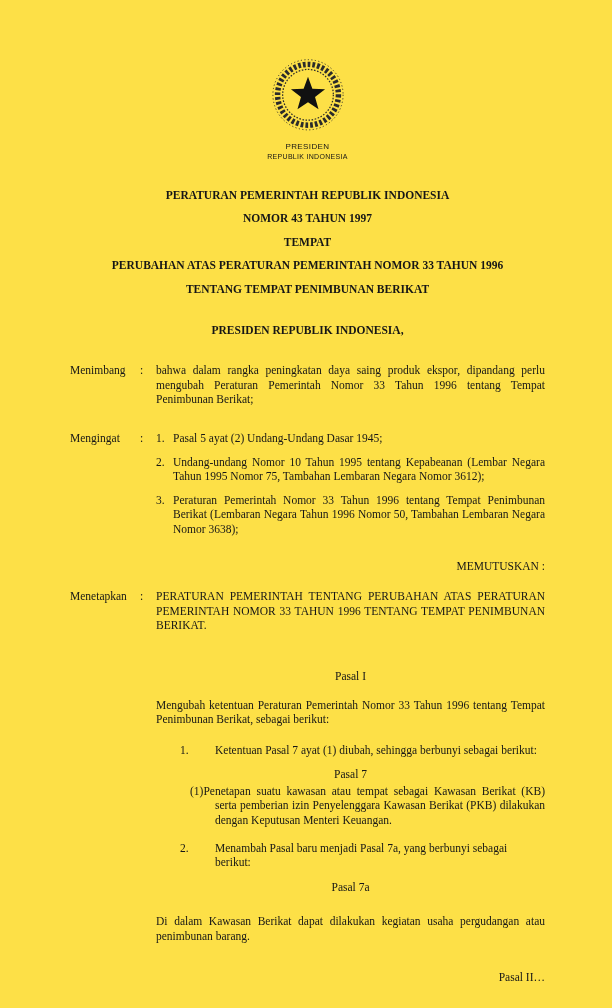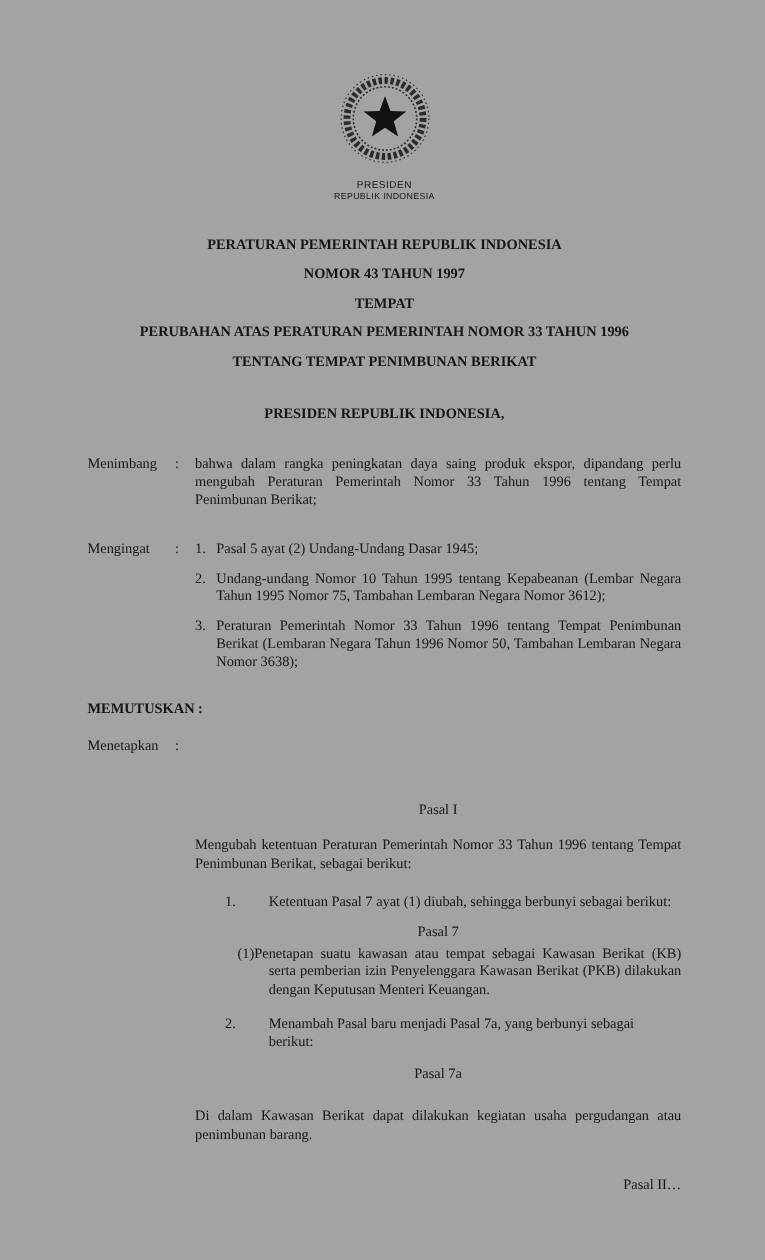--- a/index.html
+++ b/index.html
@@ -1,18 +1,18 @@
 <!DOCTYPE html>
 <html><head>
 <meta charset="utf-8">
 <style>
   * { box-sizing: border-box; }
   html, body { margin: 0; padding: 0; background: #ffffff; }
   .page {
-    width: 612px; height: 1008px; margin: 0 auto; background: #a3a3a3;
+    width: 612px; height: 1008px; margin: 0 auto; background: #fde047;
     font-family: "Liberation Serif", "DejaVu Serif", serif;
     font-size: 11.5px; line-height: 1.27; color: #161616;
     padding: 55px 67px 0 70px; position: relative; overflow: hidden;
   }
 
   
   .masthead { text-align: center; }
   .emblem { display: inline-block; }
   .mh1 { font-family: "Liberation Sans", sans-serif; font-size: 8px; letter-spacing: .4px; margin-top: 5px; }
   .mh2 { font-family: "Liberation Sans", sans-serif; font-size: 7px; letter-spacing: .3px; margin-top: 1px; }
@@ -30,21 +30,21 @@
   .row.menetapkan { margin-top: 16px; }
   .lbl { width: 70px; flex: none; }
   .col { width: 16px; flex: none; }
   .txt { flex: 1; text-align: justify; }
 
   .list .li { display: flex; margin-bottom: 9px; }
   .list .li:last-child { margin-bottom: 0; }
   .list .num { width: 17px; flex: none; }
   .list .litxt { flex: 1; text-align: justify; }
 
-  .memutuskan { margin-top: 22px; text-align: left; font-weight: bold; }
+  .memutuskan { margin-top: 22px; text-align: right; }
 
   
   .body-block { margin-left: 86px; }
   .pasal-heading { text-align: center; margin-top: 36px; }
   .pasal-heading.sub { margin-top: 10px; }
   .intro { margin: 14px 0 16px; text-align: justify; }
   .numitem { display: flex; margin-top: 13px; padding-left: 24px; }
   .numitem .num { width: 35px; flex: none; }
   .numitem .itxt { flex: 1; }
   .hang { margin: 2px 0 0 34px; padding-left: 25px; text-indent: -25px; text-align: justify; }
@@ -103,20 +103,21 @@
         <span class="litxt">Peraturan Pemerintah Nomor 33 Tahun 1996 tentang Tempat Penimbunan Berikat (Lembaran Negara Tahun 1996 Nomor 50, Tambahan Lembaran Negara Nomor 3638);</span>
       </div>
     </div>
   </div>
 
   <div class="memutuskan">MEMUTUSKAN :</div>
 
   <div class="row menetapkan">
     <span class="lbl">Menetapkan</span>
     <span class="col">:</span>
+    <span class="txt">PERATURAN PEMERINTAH TENTANG PERUBAHAN ATAS PERATURAN PEMERINTAH NOMOR 33 TAHUN 1996 TENTANG TEMPAT PENIMBUNAN BERIKAT.</span>
   </div>
 
   <div class="body-block">
     <div class="pasal-heading">Pasal I</div>
     <p class="intro">Mengubah ketentuan Peraturan Pemerintah Nomor 33 Tahun 1996 tentang Tempat Penimbunan Berikat, sebagai berikut:</p>
 
     <div class="numitem">
       <span class="num">1.</span>
       <span class="itxt">Ketentuan Pasal 7 ayat (1) diubah, sehingga berbunyi sebagai berikut:</span>
     </div>

